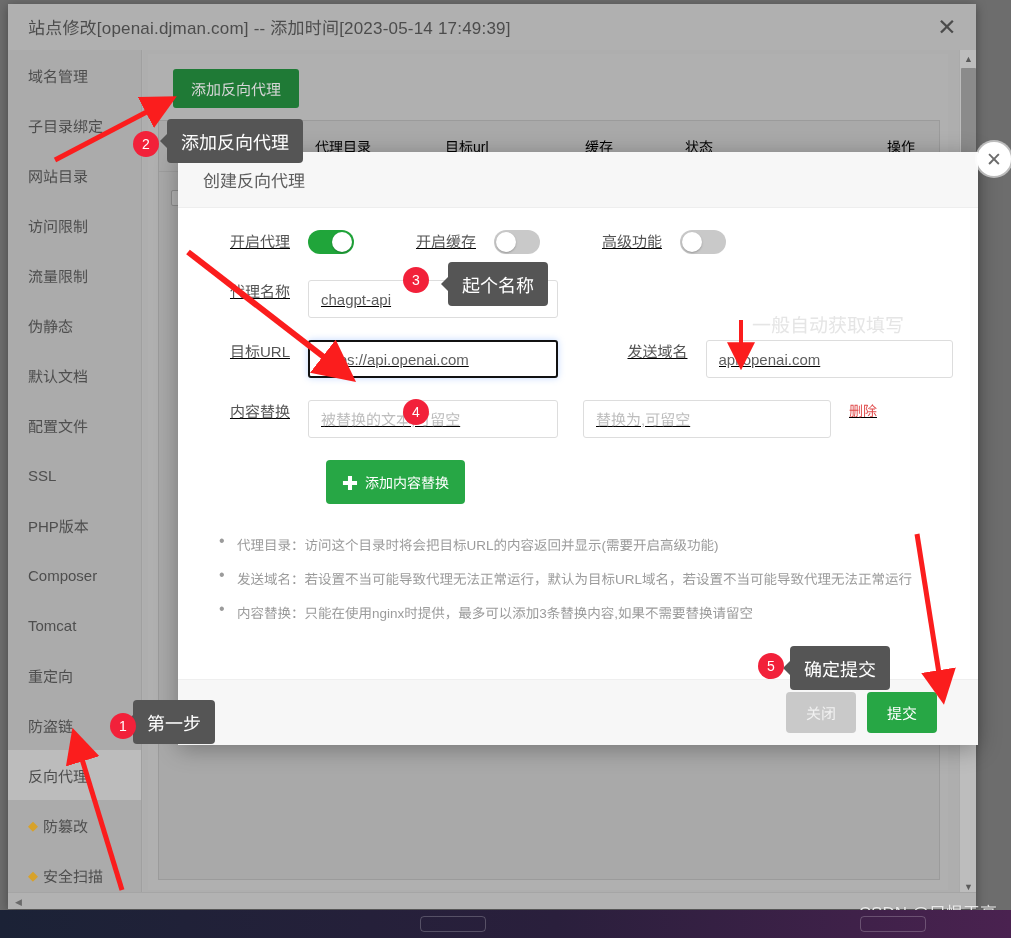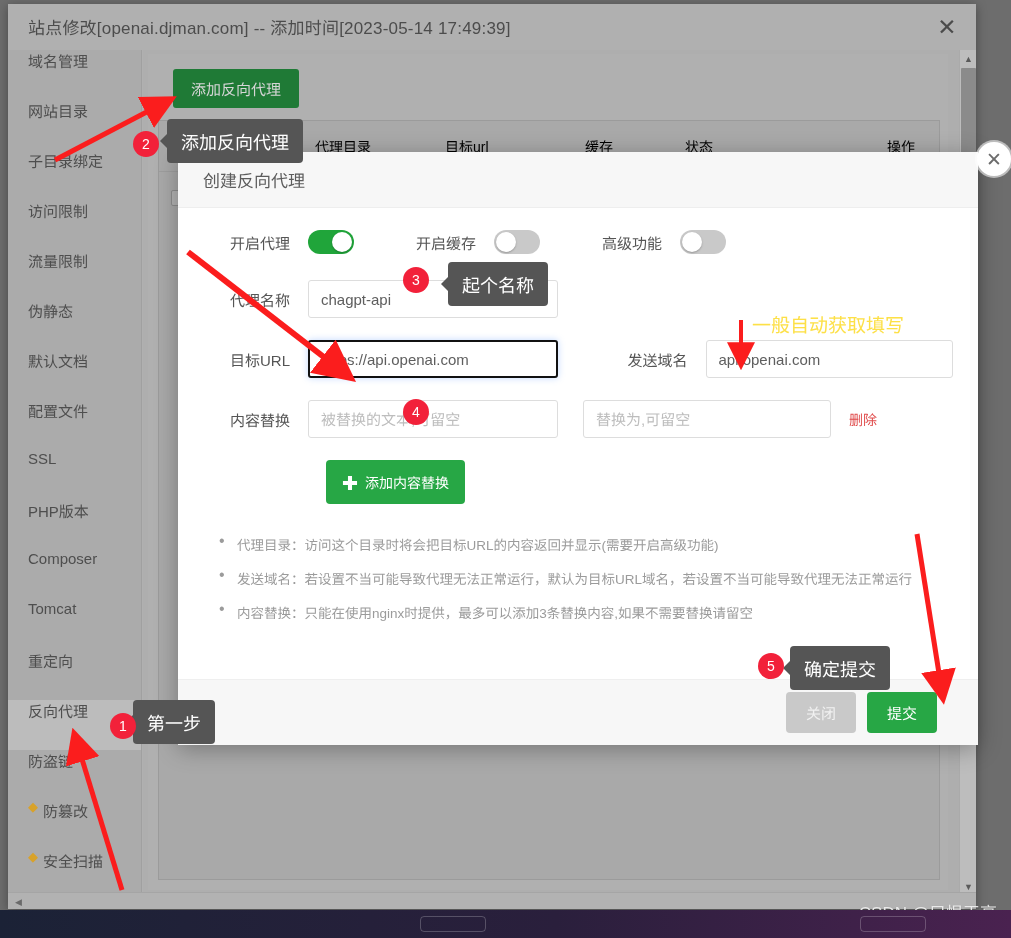--- a/index.html
+++ b/index.html
@@ -48,21 +48,21 @@
 
   
   .sidebar {
     position: absolute; left: 0; top: 46px;
     width: 134px; height: 845px;
     background: #ababab;
     border-right: 1px solid #a0a0a0;
   }
   .side-item {
     height: 50px;
-    display: flex; 
+    display: flex; align-items: center;
     padding-left: 20px;
     font-size: 15px; color: #4e4e4e;
     cursor: pointer;
     white-space: nowrap;
   }
   .side-item.active { background: #bcbcbc; }
   .side-item .gem {
     color: #d8a22a; font-size: 13px; margin-right: 5px; line-height: 1;
   }
 
@@ -161,21 +161,21 @@
   .modal-close-circle {
     position: absolute; right: -33px; top: -10px;
     width: 34px; height: 34px; border-radius: 50%;
     background: #ffffff; border: 2px solid #ffffff;
     box-shadow: 0 0 0 2px rgba(255,255,255,.55);
     display: flex; align-items: center; justify-content: center;
     font-size: 19px; color: #6c6c6c; cursor: pointer;
   }
   .modal-body { position: relative; padding: 22px 25px 0 25px; height: 470px; }
 
-  .row { display: flex; align-items: center; margin-bottom: 18px; }
+  .row { display: flex; align-items: flex-start; margin-bottom: 18px; text-decoration: underline; }
   .lbl {
     width: 105px; text-align: right; padding-right: 18px;
     font-size: 15px; color: #555; flex: none;
   }
 
   .switch {
     width: 46px; height: 24px; border-radius: 13px;
     background: #c9c9c9; position: relative; cursor: pointer; flex: none;
   }
   .switch.on { background: #20a53a; }
@@ -245,21 +245,21 @@
     padding: 9px 14px; font-size: 18px; border-radius: 4px;
     white-space: nowrap;
   }
   .tip:before {
     content: ""; position: absolute; left: -7px; top: 50%;
     margin-top: -7px;
     border-top: 7px solid transparent; border-bottom: 7px solid transparent;
     border-right: 7px solid #555555;
   }
   .redtext {
-    position: absolute; z-index: 59; color: #fde047; font-size: 19px;
+    position: absolute; z-index: 59; color: #e5e5e5; font-size: 19px;
     white-space: nowrap;
     text-align: center;
   }
   .arrows { position: absolute; left: 0; top: 0; width: 1011px; height: 938px;
             pointer-events: none; z-index: 58; }
 
   .watermark {
     position: absolute; right: 14px; bottom: 14px; z-index: 70;
     color: #efefef; font-size: 17px; opacity: .92;
     text-shadow: 0 1px 2px rgba(0,0,0,.3);
@@ -286,26 +286,26 @@
     <div class="win-title">
       <span>站点修改[openai.djman.com] -- 添加时间[2023-05-14 17:49:39]</span>
     </div>
     <div class="win-close">✕</div>
 
     <div class="sidebar">
       <div class="side-item">
         <span>域名管理</span>
       </div>
       <div class="side-item">
+        <span>子目录绑定</span>
+      </div>
+      <div class="side-item">
         <span>网站目录</span>
       </div>
       <div class="side-item">
-        <span>子目录绑定</span>
-      </div>
-      <div class="side-item">
         <span>访问限制</span>
       </div>
       <div class="side-item">
         <span>流量限制</span>
       </div>
       <div class="side-item">
         <span>伪静态</span>
       </div>
       <div class="side-item">
         <span>默认文档</span>
@@ -320,26 +320,26 @@
         <span>PHP版本</span>
       </div>
       <div class="side-item">
         <span>Composer</span>
       </div>
       <div class="side-item">
         <span>Tomcat</span>
       </div>
       <div class="side-item">
         <span>重定向</span>
+      </div>
+      <div class="side-item">
+        <span>防盗链</span>
       </div>
       <div class="side-item active">
         <span>反向代理</span>
-      </div>
-      <div class="side-item">
-        <span>防盗链</span>
       </div>
       <div class="side-item">
         <span class="gem">◆</span>
         <span>防篡改</span>
       </div>
       <div class="side-item">
         <span class="gem">◆</span>
         <span>安全扫描</span>
       </div>
     </div>

